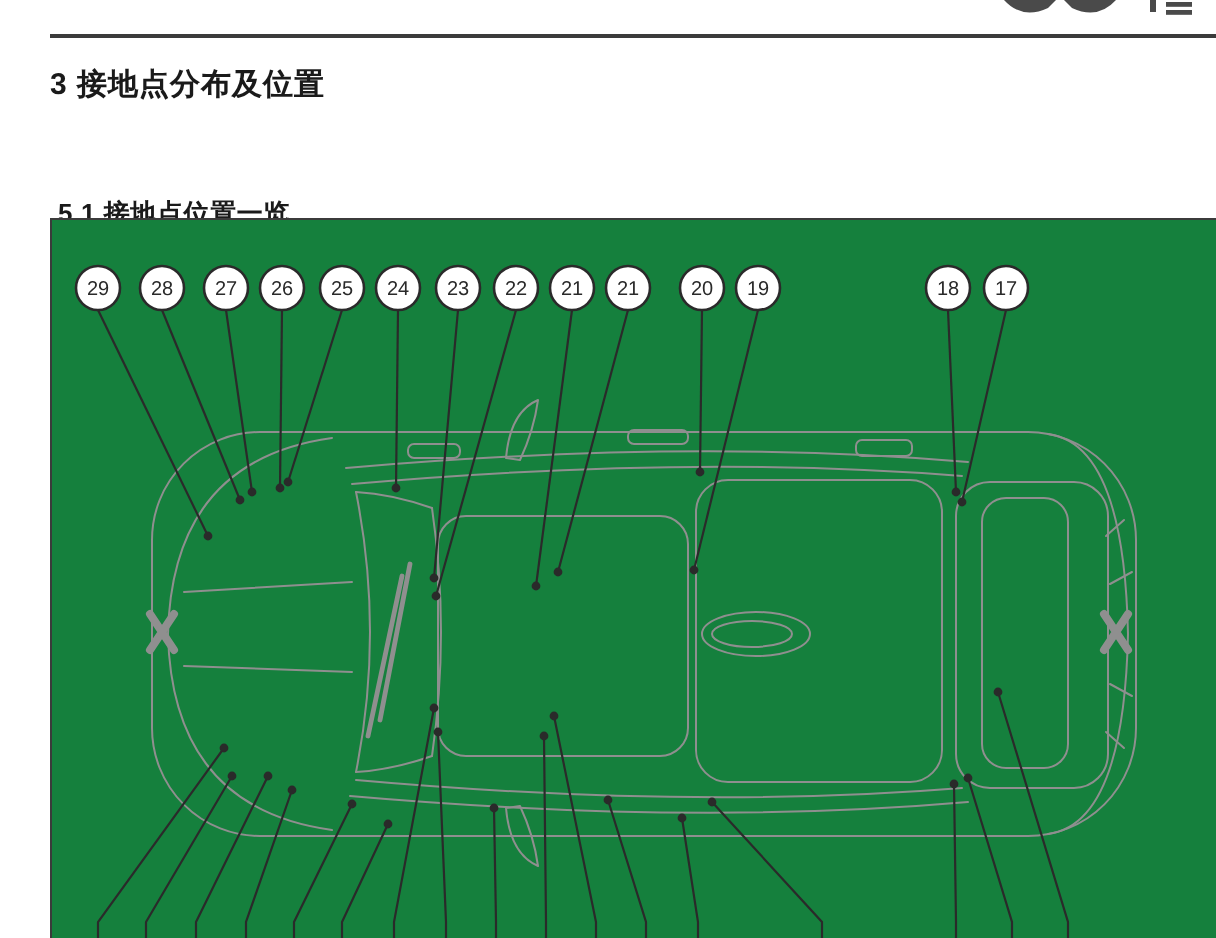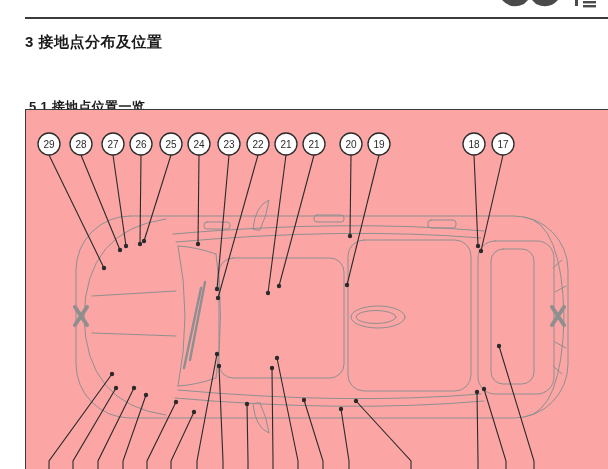--- a/index.html
+++ b/index.html
@@ -7,21 +7,21 @@
     width:608px;height:469px;position:relative;overflow:hidden;
     background:#ffffff;font-family:"Liberation Sans", sans-serif;color:#1a1a1a;
   }
   .top-rule{position:absolute;left:25px;right:0;top:17px;height:2px;background:#3b3b3b;}
   .logo{position:absolute;left:497px;top:0;width:106px;height:14px;}
   h1.doc-h1{position:absolute;left:25px;top:33px;margin:0;font-size:15px;font-weight:700;letter-spacing:.5px;}
   h2.doc-h2{position:absolute;left:25px;top:94px;margin:4px;font-size:13px;font-weight:700;letter-spacing:.3px;}
   .figure-box{
     position:absolute;left:25px;top:109px;width:583px;height:360px;
     border-top:1.5px solid #3b3b3b;border-left:1.5px solid #3b3b3b;
-    box-sizing:border-box;background:#fca5a5;
+    box-sizing:border-box;background:#15803d;
   }
   .figure-box svg{display:block;}
   svg text{font-family:"Liberation Sans", sans-serif;}
 </style>
 </head>
 <body>
 
 <svg class="logo" viewBox="0 0 106 14">
   <g fill="#4a4a4a" stroke="none">
     <path d="M5,0 Q14,10 27,4 L31,0 Z"></path>

